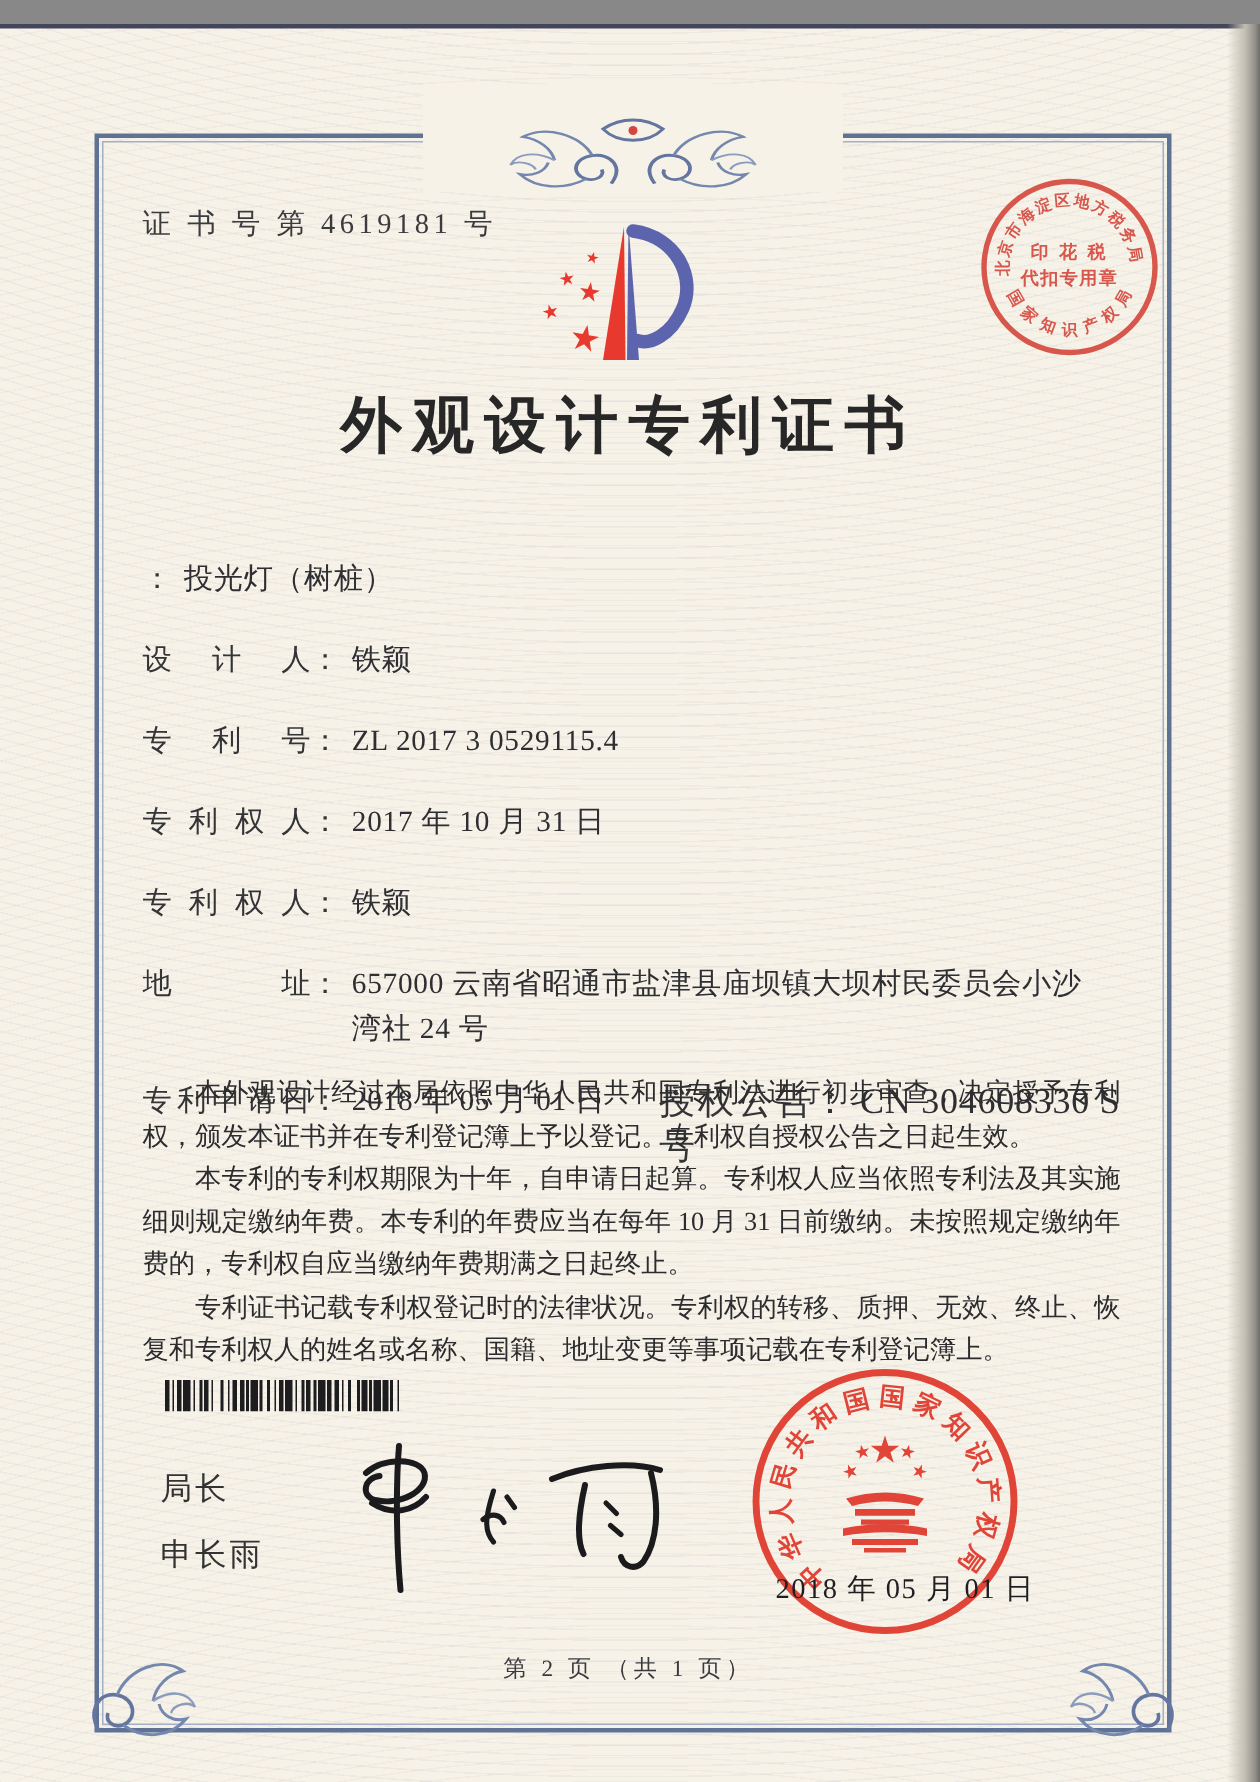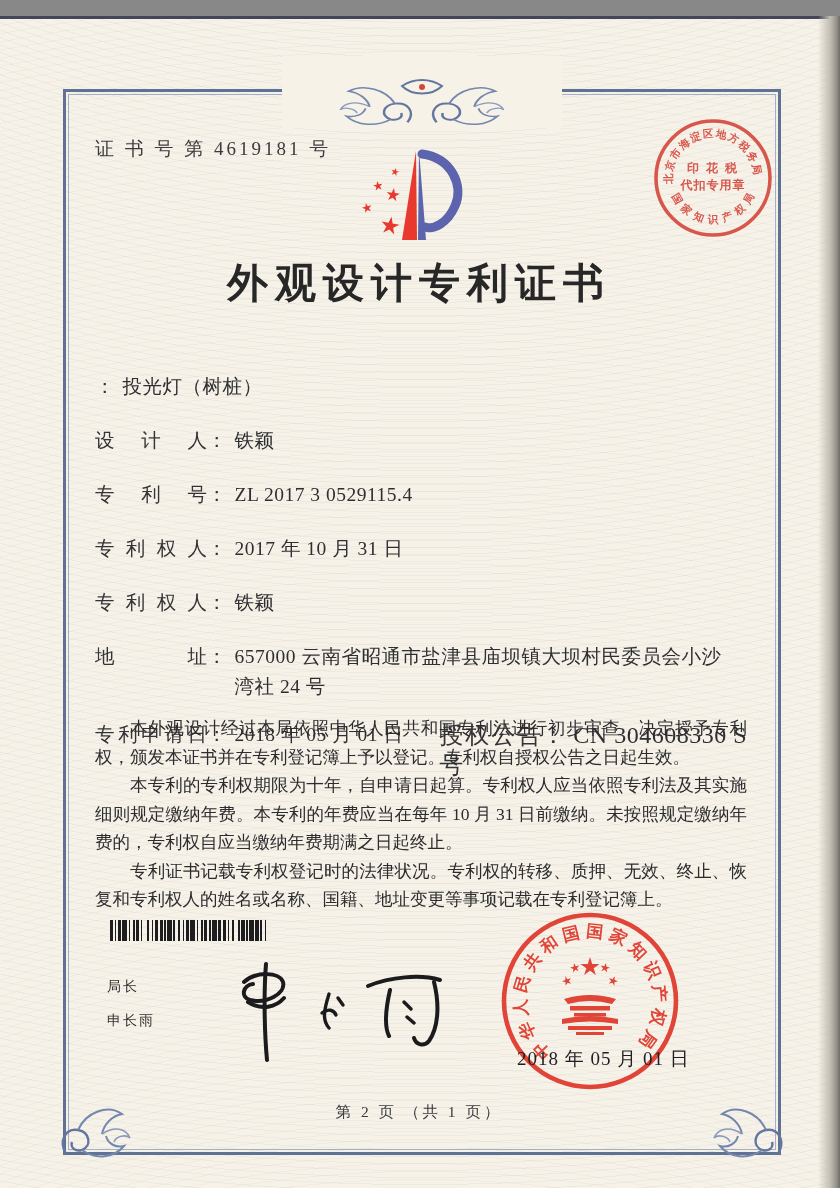--- a/index.html
+++ b/index.html
@@ -49,21 +49,21 @@
   .grant-right .flabel{width:102px; flex:0 0 102px;}
   
   .paras{position:absolute; left:95px; top:698px; width:652px; font-size:17.5px; line-height:28.5px;
     text-align:justify; color:#2c2c2f;}
   .paras p{margin:0; text-indent:2em;}
   
   .barcode{position:absolute; left:110px; top:904px; width:216px; height:21px; overflow:hidden; white-space:nowrap; font-size:0;}
   .bc-bar{display:inline-block; height:100%; background:#1d1d1f;}
   .bc-space{display:inline-block; height:100%;}
   
-  .signer{position:absolute; left:107px; top:962px; font-size:14px; color:#333; letter-spacing:2px;}
+  .signer{position:absolute; left:107px; top:962px; font-size:21px; color:#333; letter-spacing:2px;}
   .signer div{margin-bottom:16px;}
   .signature{position:absolute; left:228px; top:938px; width:240px; height:120px;}
   
   .seal{position:absolute; left:498px; top:893px; width:184px; height:184px; opacity:.93;}
   .seal-date{position:absolute; left:517px; top:1030px; font-size:19px; color:#1f1f22; letter-spacing:1px; z-index:5;}
   
   .footer{position:absolute; left:63px; top:1086px; width:712px; text-align:center;
     font-size:15.5px; letter-spacing:3px; color:#3a3a3e;}
   svg text{font-family:"Liberation Serif","DejaVu Serif",serif;}
 </style>

